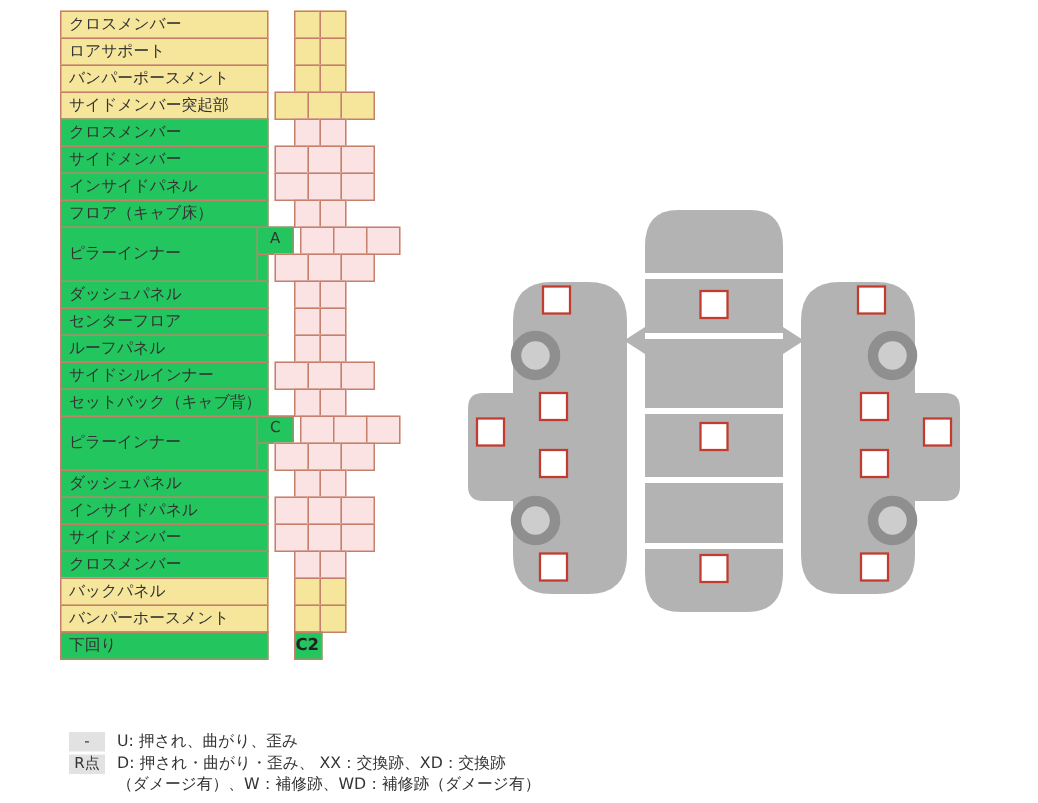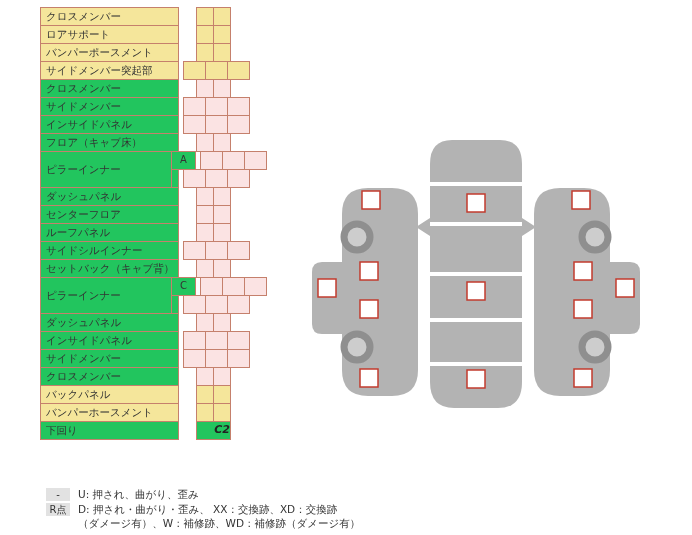--- a/index.html
+++ b/index.html
@@ -13,21 +13,21 @@
   .lbl{width:139px;border:1px solid #c5806c;font-size:10.5px;line-height:16px;padding:0 2px 0 5px;white-space:nowrap;overflow:hidden;}
   .lbl.narrow{width:115px;}
   .lbl.tall{width:132px;height:37px;line-height:34px;position:relative;z-index:3;}
   .lbl.ghost{width:115px;border:none;background:transparent;}
   .sub{width:25px;margin-left:-1px;border:1px solid #c5806c;font-size:10px;line-height:16px;text-align:center;}
   .cells{display:flex;margin-left:4px;}
   .cells.n2{margin-left:17px;}
   .cell{width:23px;margin-left:-1px;border:1px solid #c5806c;}
   .cells .cell:first-child{margin-left:0;}
   .n2 .cell{width:18px;}
-  .cell.wide{width:35px;font-weight:bold;font-size:11px;line-height:16px;text-align:right;color:#222;font-style:italic;}
+  .cell.wide{width:19px;font-weight:bold;font-size:11px;line-height:16px;text-align:left;color:#222;}
   .y{background:#f5e69b;}
   .p{background:#22c55e;}
   .pc{background:#fbe3e3;}
   .g{background:#22c55e;}
 
   
   .diagram{position:absolute;left:300px;top:130px;}
   .carbody{fill:#b3b3b3;stroke:none;}
   .mk{fill:#ffffff;stroke:#c23b2e;stroke-width:1.5px;}
 

